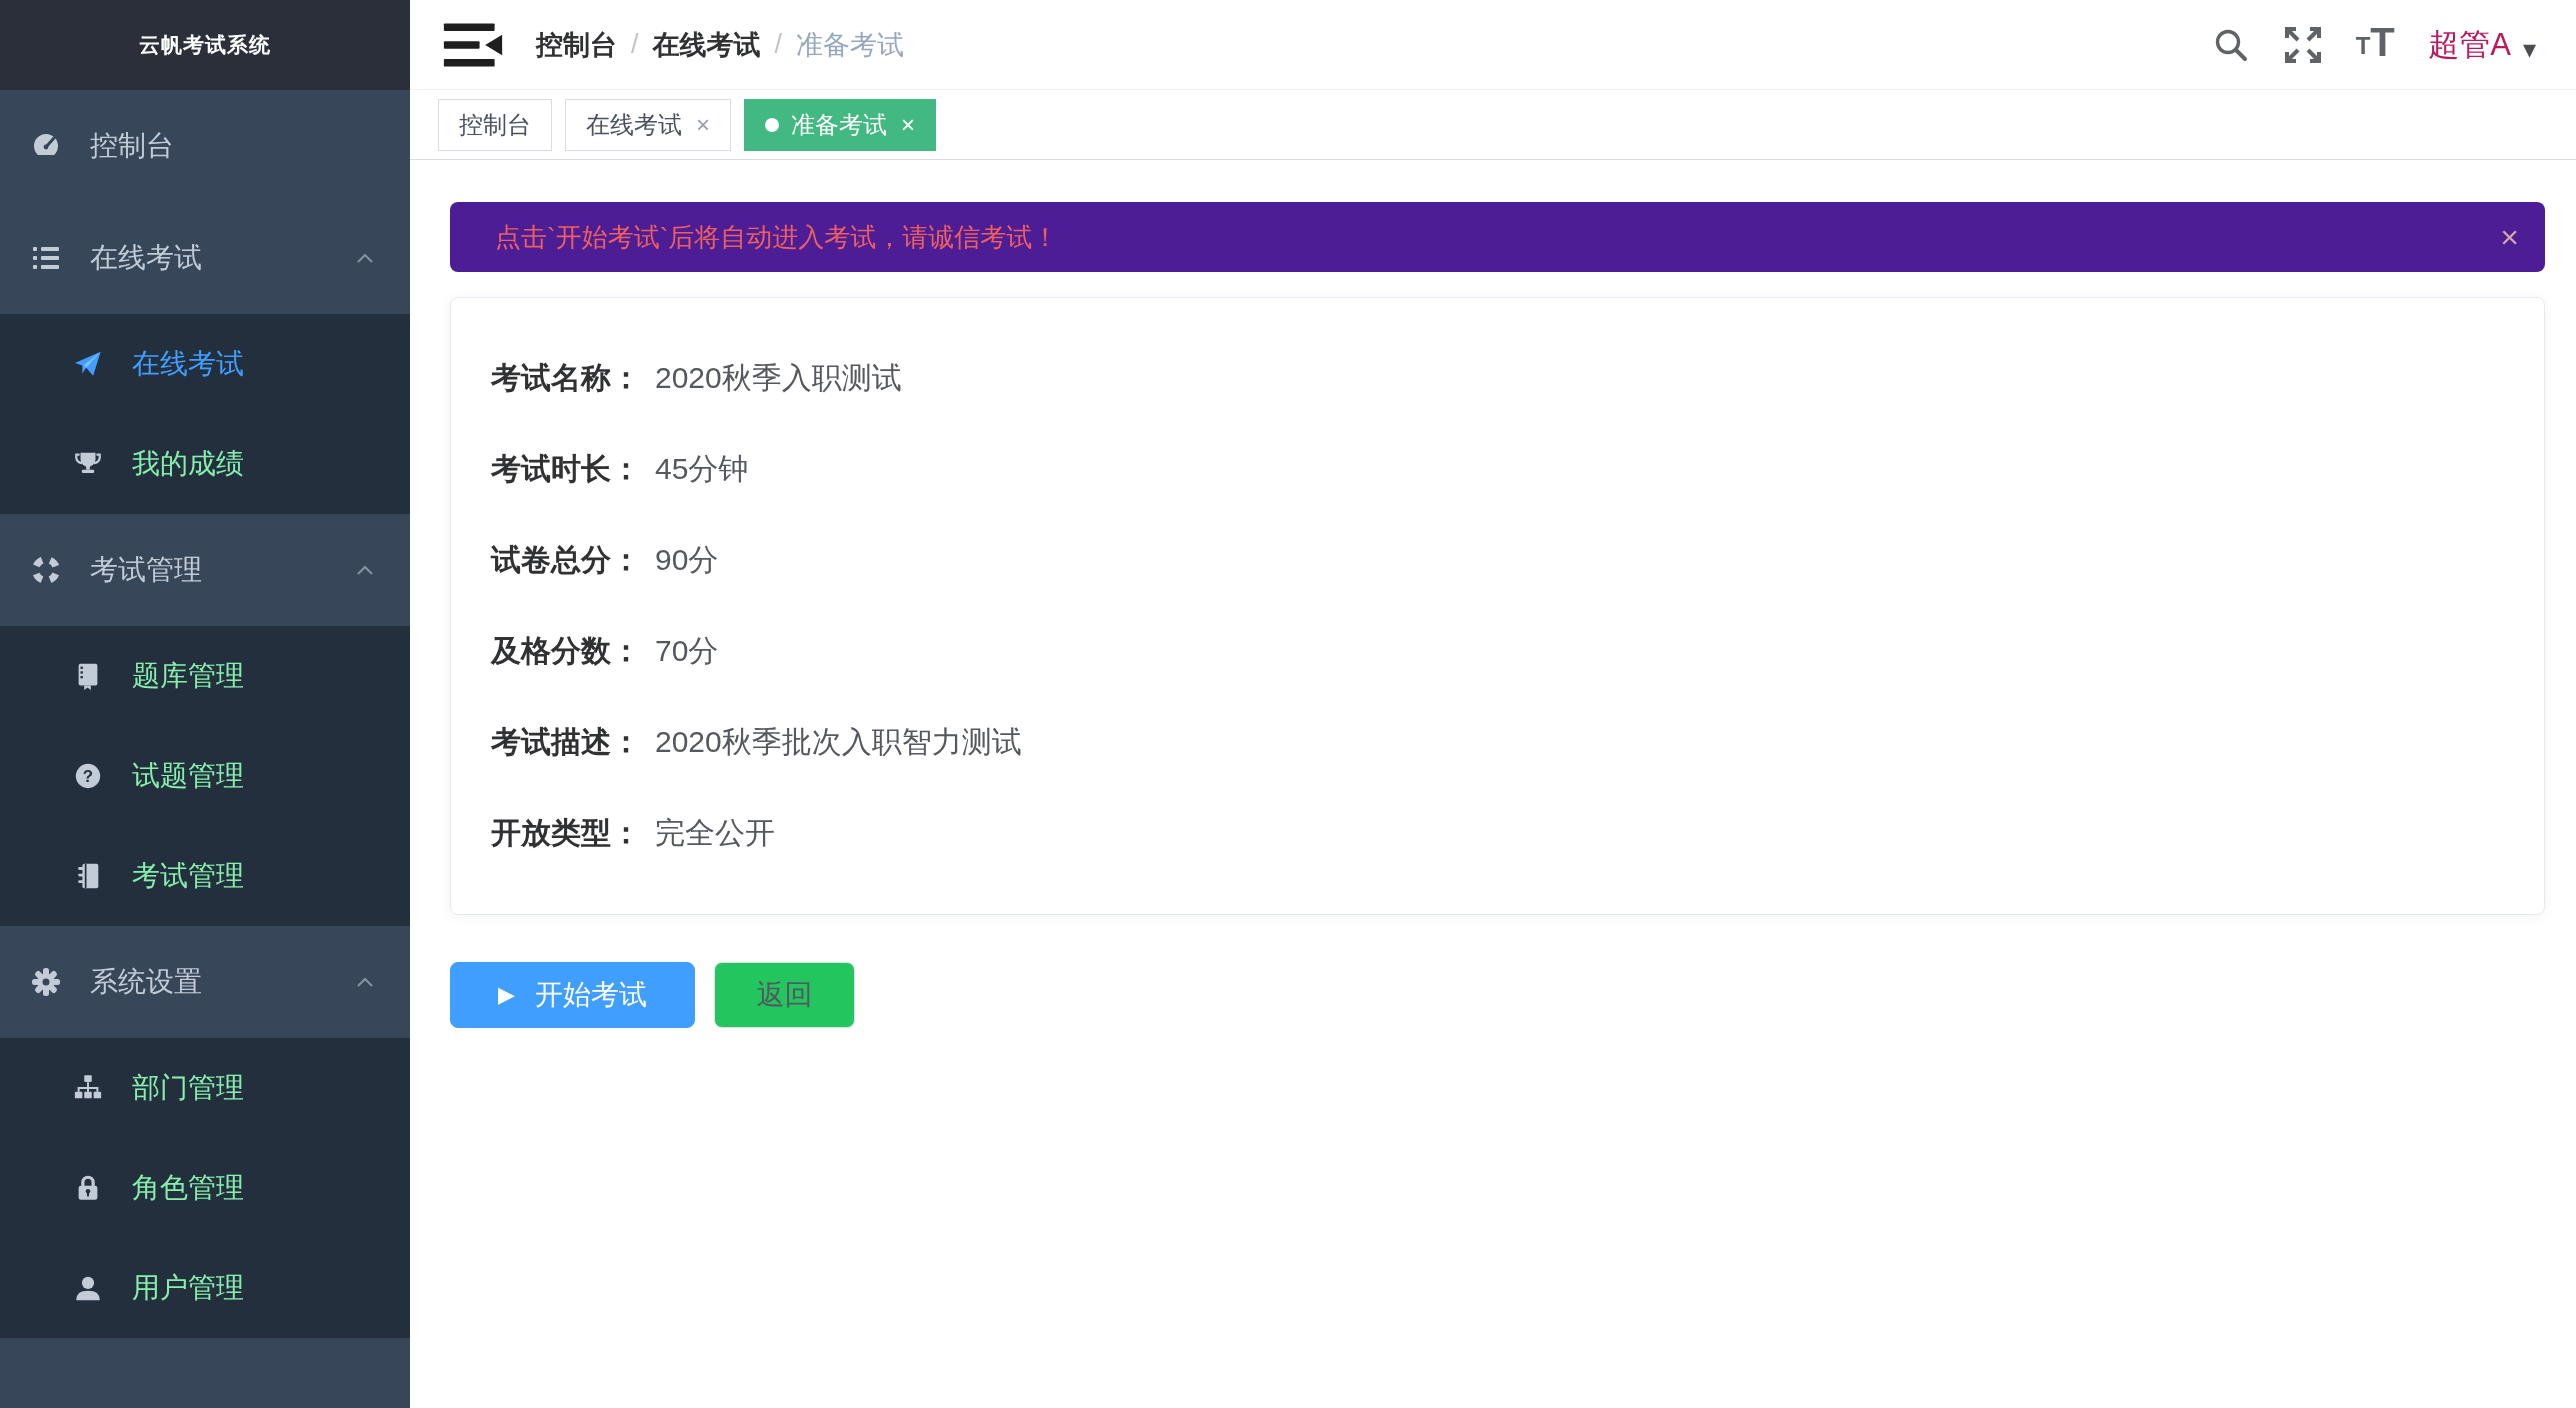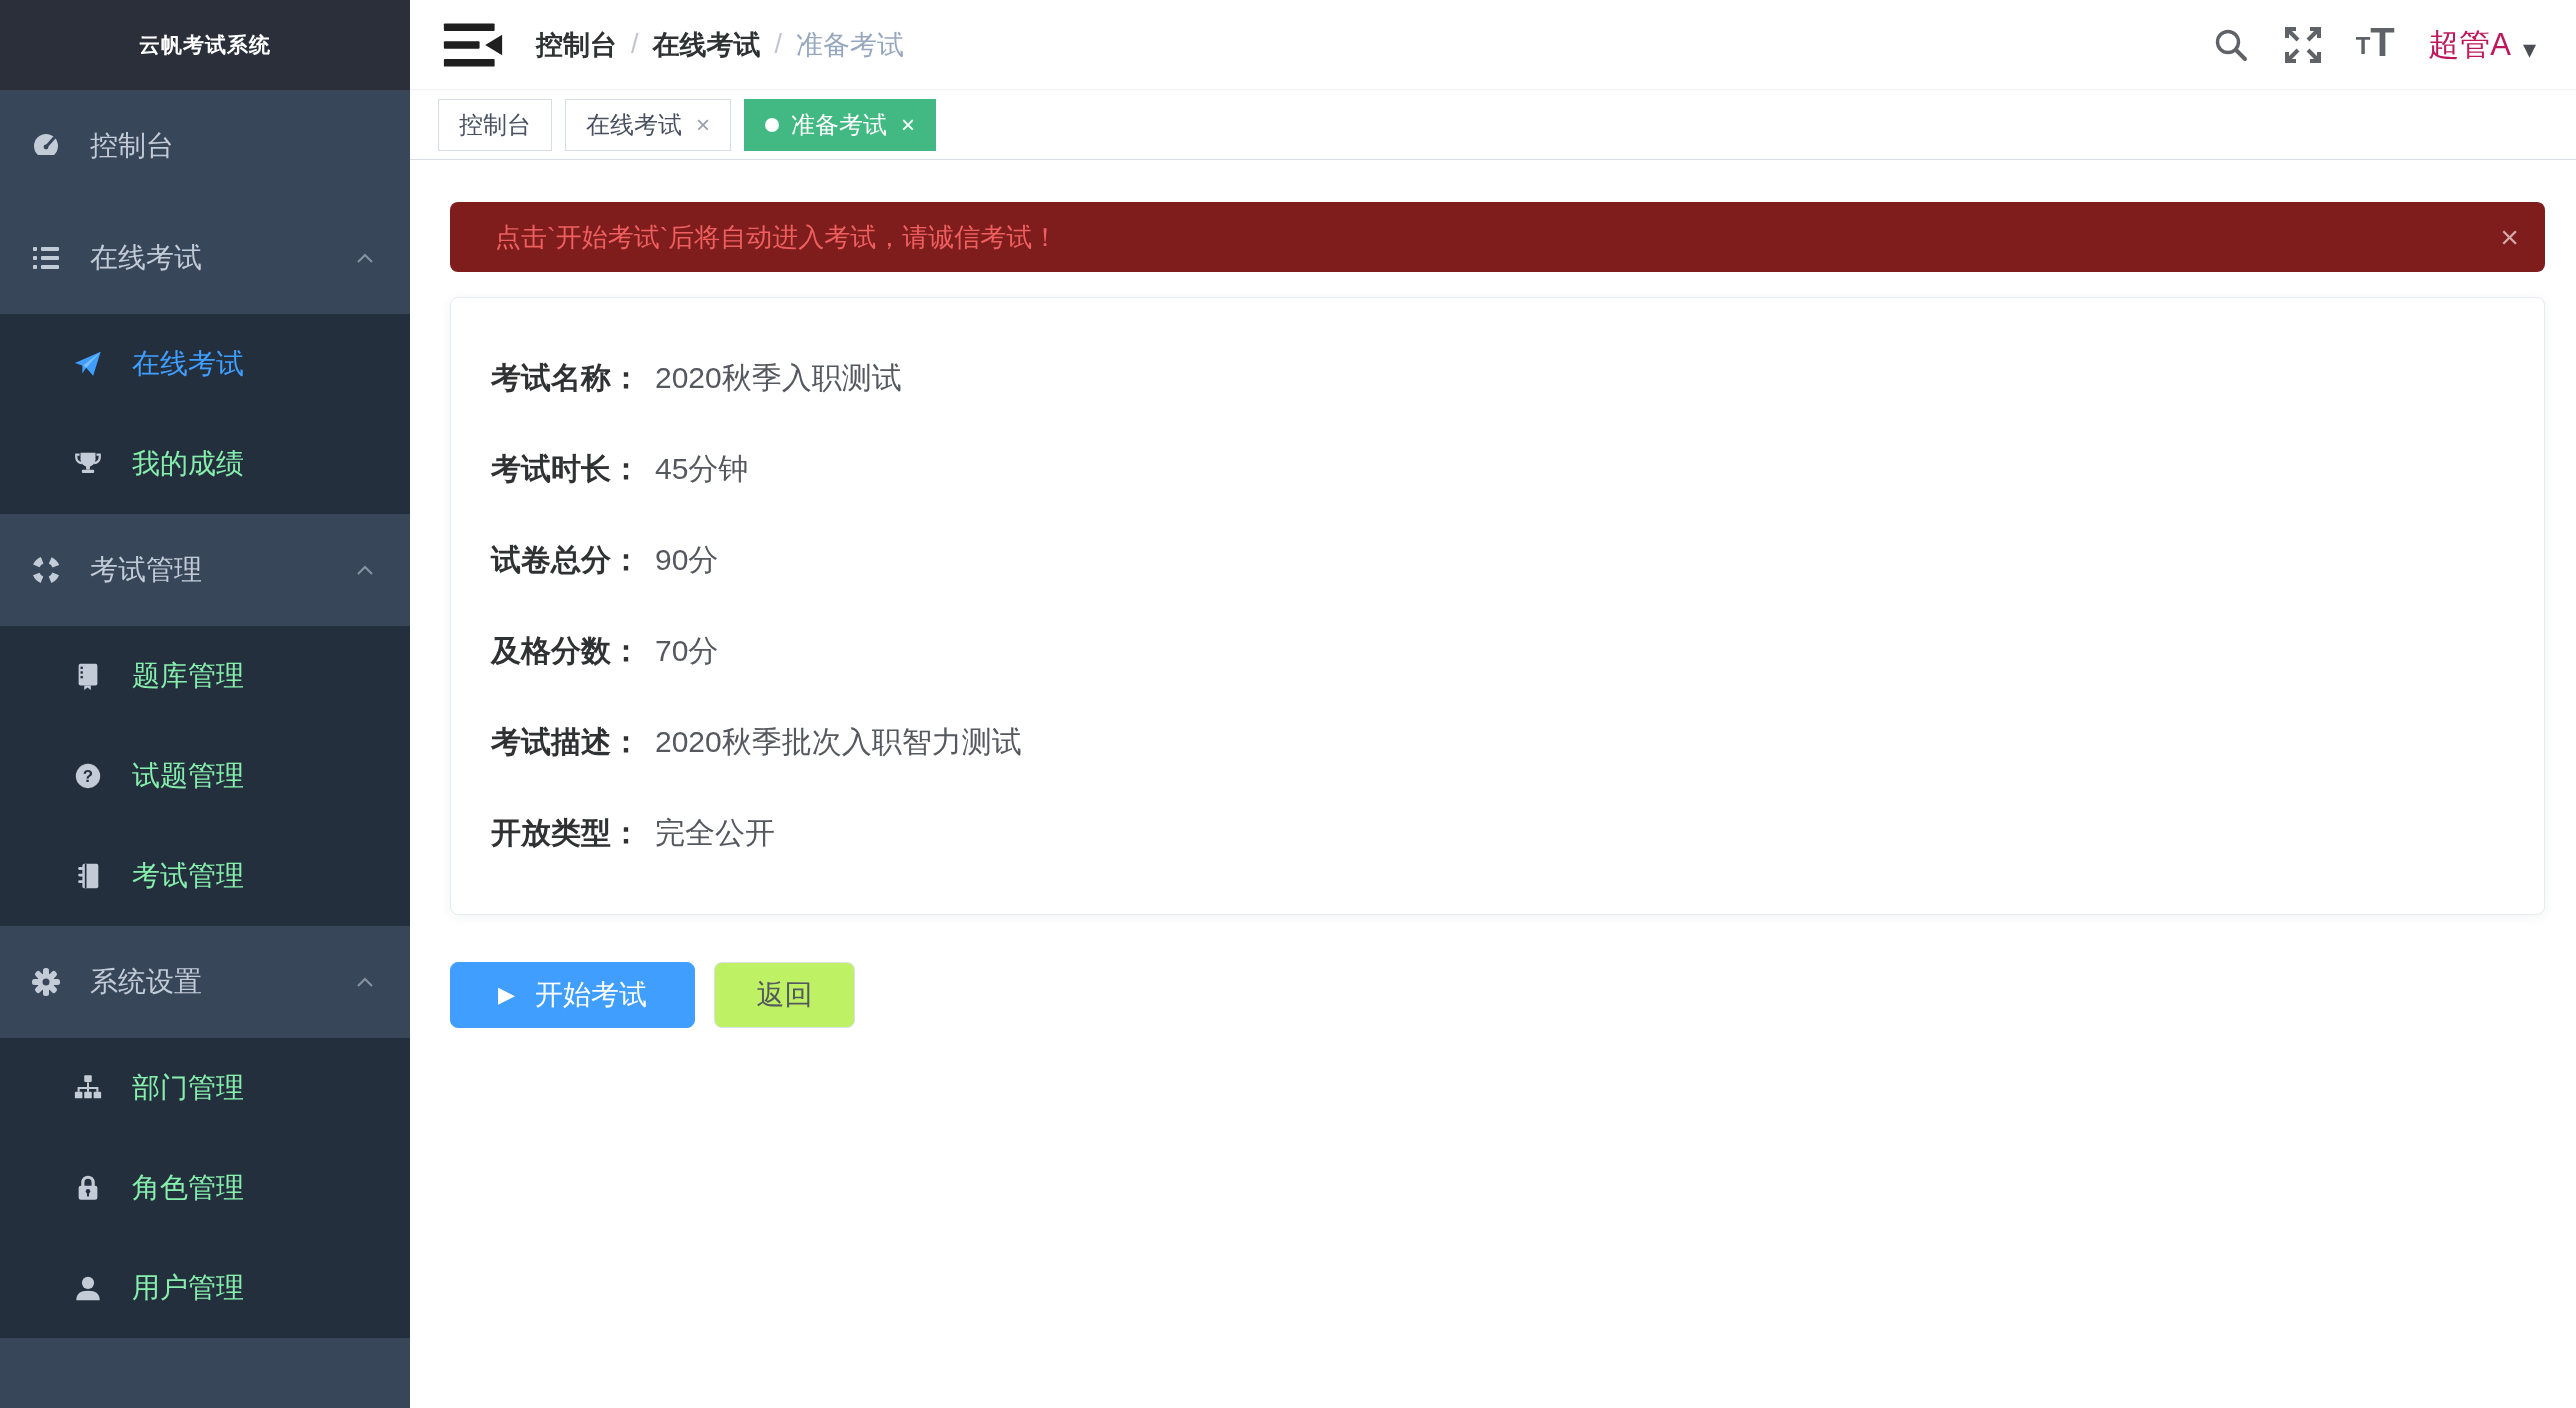--- a/index.html
+++ b/index.html
@@ -49,38 +49,38 @@
     display:flex; align-items:center; padding:0 0 0 28px; }
   .tag { height:52px; display:inline-flex; align-items:center; padding:0 20px; margin-right:13px;
     border:1px solid #d8dce5; background:#fff; color:#495060; font-size:24px; cursor:pointer; }
   .tag .tag-close { margin-left:14px; font-size:24px; color:#9aa1ad; cursor:pointer; line-height:1; }
   .tag.active { background:#42b983; border-color:#42b983; color:#fff; }
   .tag.active .tag-close { color:#fff; }
   .tag-dot { width:14px; height:14px; border-radius:50%; background:#fff; margin-right:12px; }
 
   .content { padding:42px 31px 0 40px; }
 
-  .alert { position:relative; height:70px; background:#7f1d1d; border-radius:8px;
+  .alert { position:relative; height:70px; background:#4c1d95; border-radius:8px;
     display:flex; align-items:center; padding:0 70px 0 45px; margin-bottom:25px; }
   .alert-text { color:#f05f5f; font-size:26px; }
   .alert-close { position:absolute; right:26px; top:50%; transform:translateY(-50%);
     color:#d3a8a8; font-size:32px; cursor:pointer; line-height:1; }
 
   .card { background:#fff; border:1px solid #e7eaf0; border-radius:8px;
     box-shadow:0 2px 12px rgba(31,45,61,0.06); padding:62px 40px 8px 40px; }
   .exam-row { display:flex; align-items:baseline; margin-bottom:55px; font-size:30px; line-height:1.2; }
   .exam-label { color:#303133; font-weight:700; margin-right:14px; }
   .exam-value { color:#55585e; font-weight:400; }
 
   .btn-row { margin-top:47px; display:flex; align-items:center; }
   .btn { height:66px; border-radius:8px; display:inline-flex; align-items:center; justify-content:center;
     font-size:28px; cursor:pointer; user-select:none; }
   .btn-primary { background:#409eff; border:1px solid #409eff; color:#fff; width:245px; }
   .btn-primary .play-glyph { font-size:22px; margin-right:20px; }
-  .btn-default { background:#bef264; border:1px solid #dcdfe6; color:#55585e; width:141px; margin-left:19px; }
+  .btn-default { background:#22c55e; border:1px solid #dcdfe6; color:#55585e; width:141px; margin-left:19px; }
 
   svg { display:block; }
 </style>
 </head>
 <body>
 
 <div class="app">
 
   <aside class="sidebar">
     <div class="logo">

